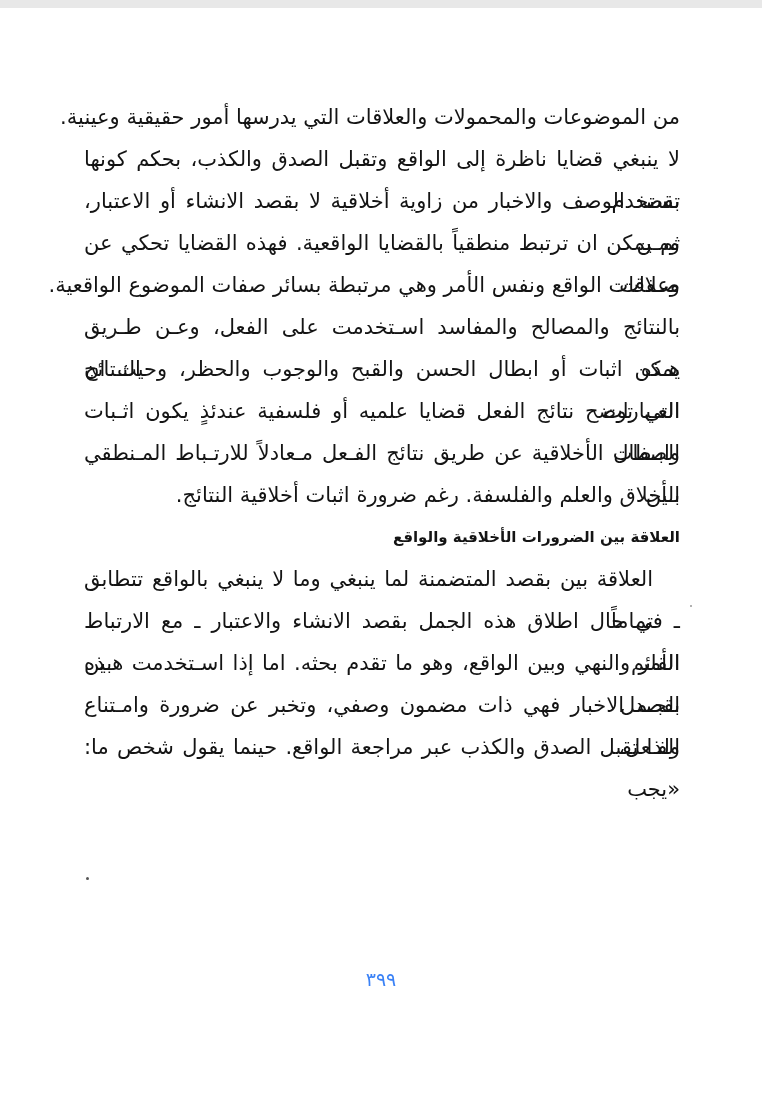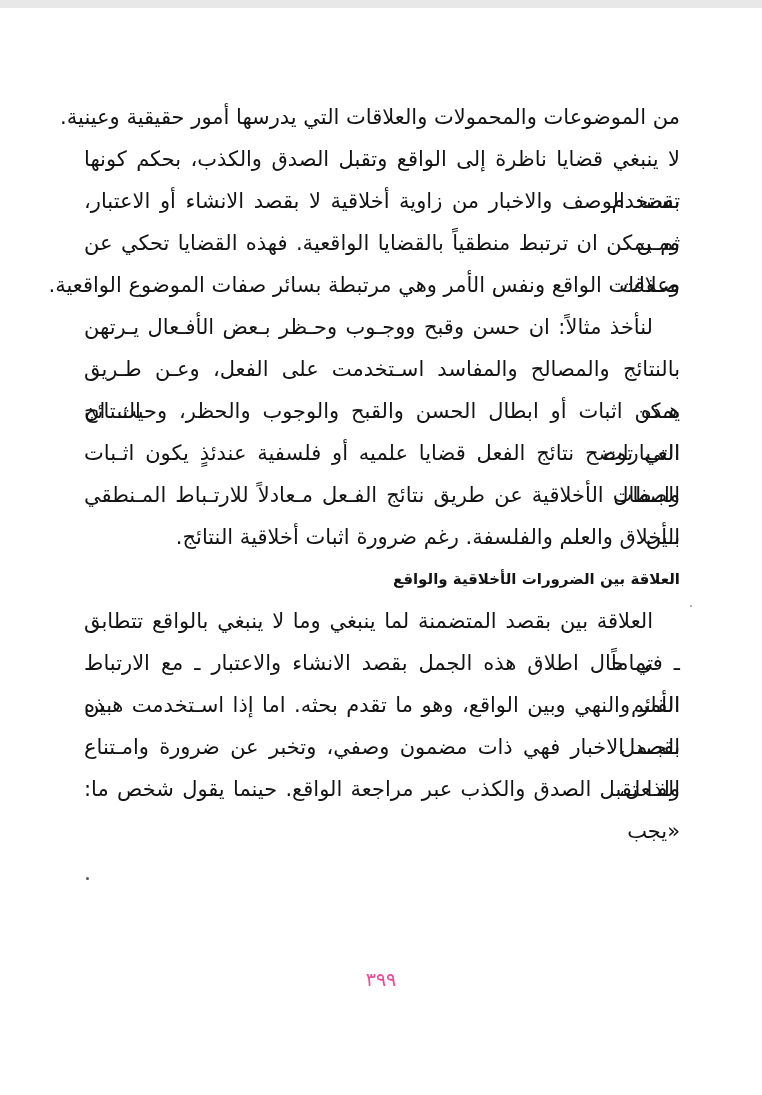--- a/index.html
+++ b/index.html
@@ -53,21 +53,21 @@
   }
   .page-number {
     position: absolute;
     top: 950px;
     left: 0;
     right: 0;
     height: 42px;
     line-height: 42px;
     text-align: center;
     font-size: 19px;
-    color: #ec4899;
+    color: #3b82f6;
   }
   .artifact-dot {
     position: absolute;
     width: 3px;
     height: 3px;
     border-radius: 50%;
     background: #555;
   }
   .artifact-dot.d1 { top: 869px; right: 673px; }
   .artifact-dot.d2 { top: 597px; right: 70px; background: #999; width: 2px; height: 2px; }
@@ -84,21 +84,20 @@
     </div>
 
     <div>
       <div class="line justify">لا ينبغي قضايا ناظرة إلى الواقع وتقبل الصدق والكذب، بحكم كونها تستخدم</div>
       <div class="line justify">بقصد الوصف والاخبار من زاوية أخلاقية لا بقصد الانشاء أو الاعتبار، ومـن</div>
       <div class="line justify">ثم يمكن ان ترتبط منطقياً بالقضايا الواقعية. فهذه القضايا تحكي عن صـفات</div>
       <div class="line end">وعلاقات الواقع ونفس الأمر وهي مرتبطة بسائر صفات الموضوع الواقعية.</div>
     </div>
 
     <div>
-      <div class="line justify indent">لنأخذ مثالاً: ان حسن وقبح ووجـوب وحـظر بـعض الأفـعال يـرتهن</div>
       <div class="line justify">بالنتائج والمصالح والمفاسد اسـتخدمت على الفعل، وعـن طـريق هـذه النـتائج</div>
       <div class="line justify">يمكن اثبات أو ابطال الحسن والقبح والوجوب والحظر، وحيث ان العـبارات</div>
       <div class="line justify">التي توضح نتائج الفعل قضايا علميه أو فلسفية عندئذٍ يكون اثـبات وابـطال</div>
       <div class="line justify">الصفات الأخلاقية عن طريق نتائج الفـعل مـعادلاً للارتـباط المـنطقي بـين</div>
       <div class="line end">الأخلاق والعلم والفلسفة. رغم ضرورة اثبات أخلاقية النتائج.</div>
     </div>
 
     <div class="line heading">العلاقة بين الضرورات الأخلاقية والواقع</div>
 
     <div>

